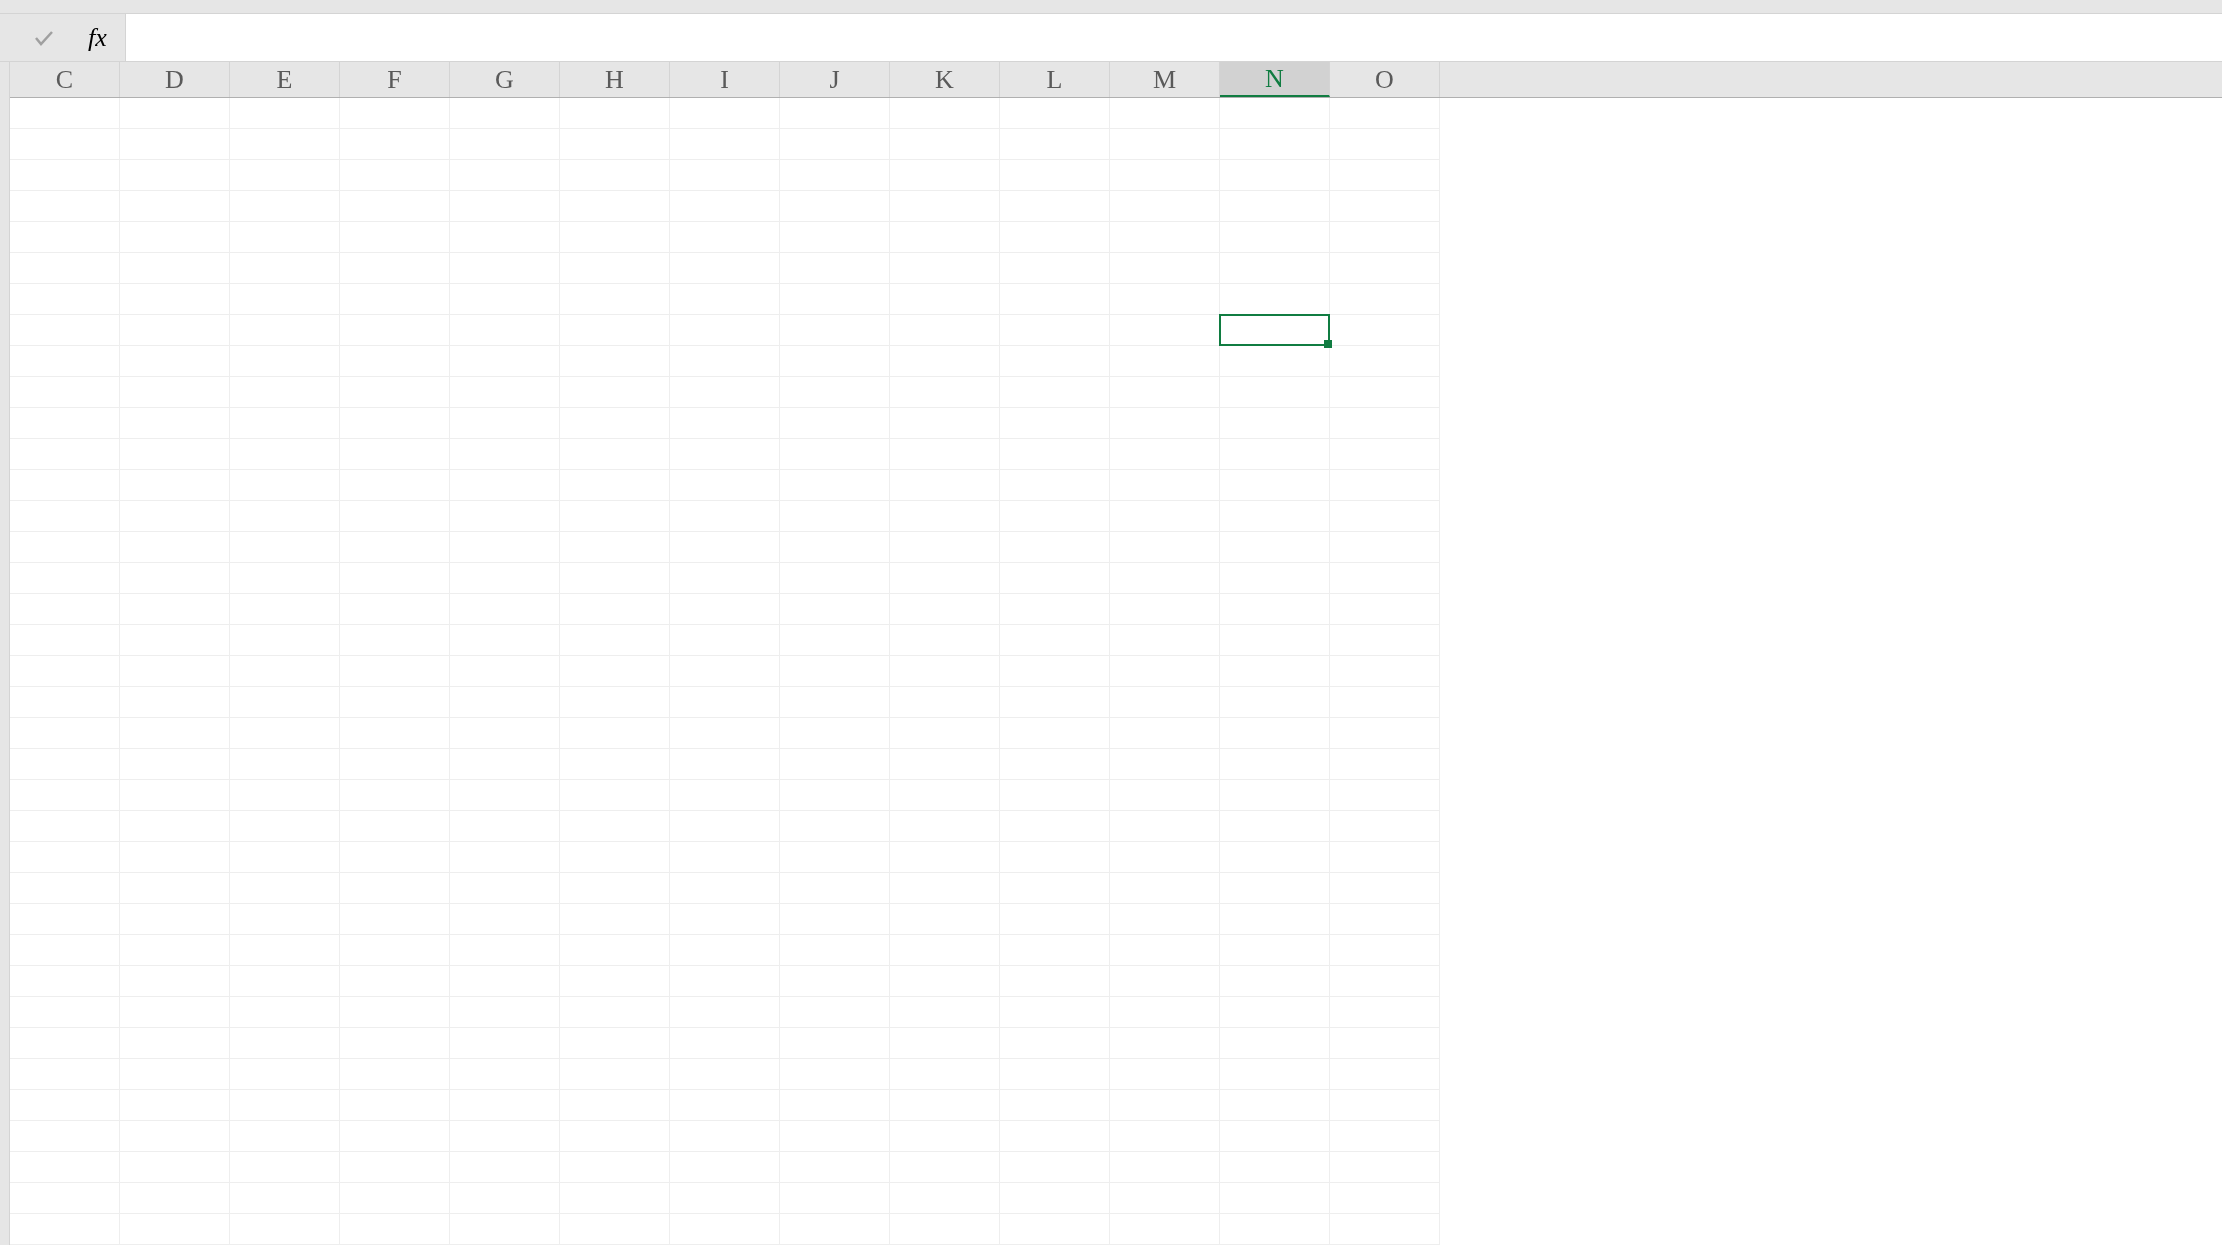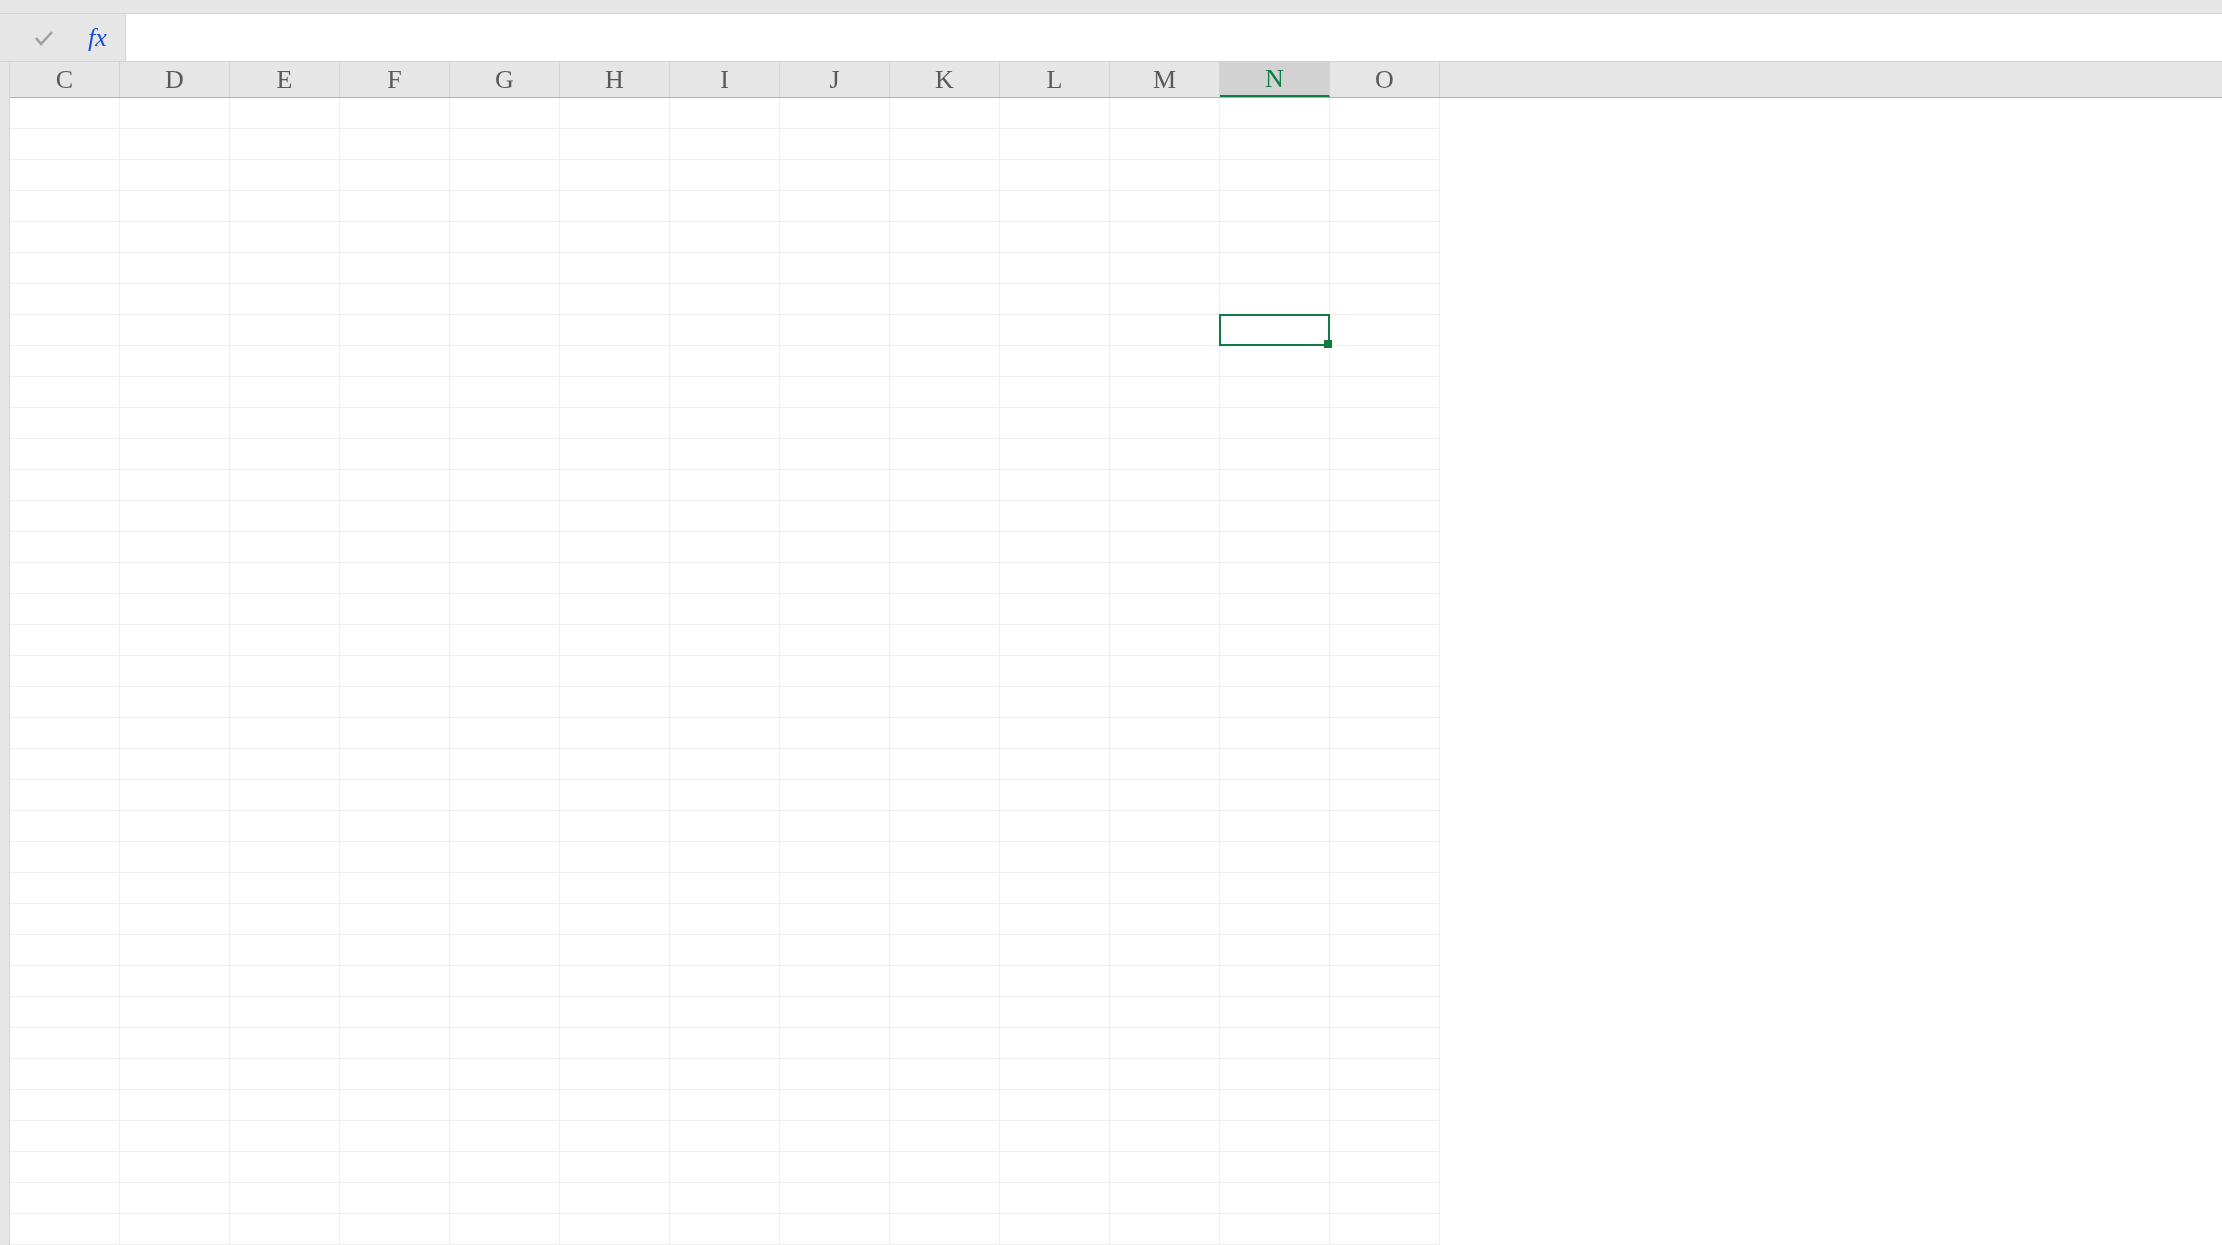--- a/index.html
+++ b/index.html
@@ -48,21 +48,21 @@
       width: 24px;
       height: 24px;
       stroke: #a0a0a0;
       stroke-width: 2.5;
       fill: none;
     }
     .fx-label {
       font-style: italic;
       font-family: 'Times New Roman', serif;
       font-size: 26px;
-      color: #1d4ed8;
+      color: #000000;
       padding-right: 8px;
     }
     .formula-input {
       flex: 1;
       height: 100%;
       border: none;
       border-left: 1px solid #d4d4d4;
       outline: none;
       font-size: 20px;
       padding: 0 10px;

